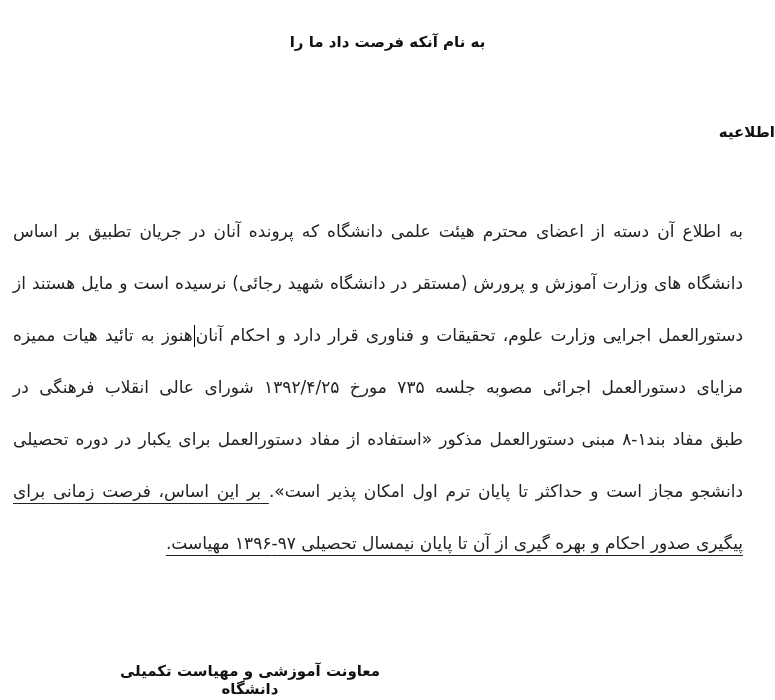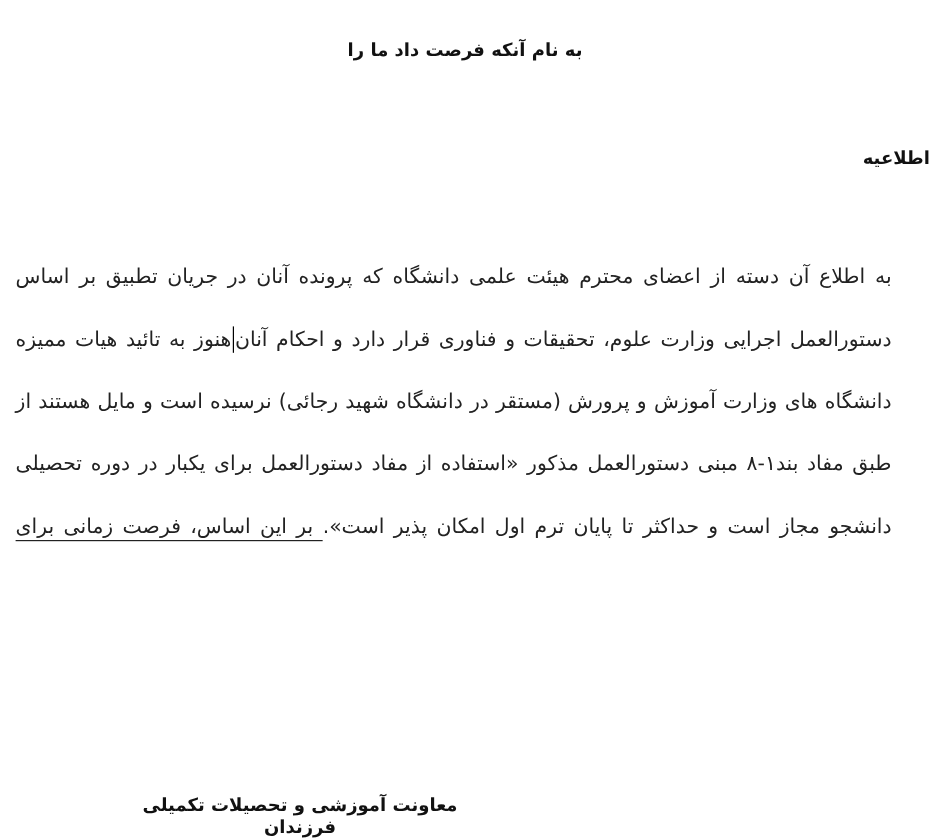--- a/index.html
+++ b/index.html
@@ -89,21 +89,23 @@
 <body>
 
 <div class="page">
 
   <div class="basmala">به نام آنکه فرصت داد ما را</div>
 
   <div class="notice-title">اطلاعیه</div>
 
   <div class="body-lines">
     <span class="line">به اطلاع آن دسته از اعضای محترم هیئت علمی دانشگاه که پرونده آنان در جریان تطبیق بر اساس</span>
+    <span class="line">دانشگاه های وزارت آموزش و پرورش (مستقر در دانشگاه شهید رجائی) نرسیده است و مایل هستند از</span>
     <span class="line"><span>دستورالعمل اجرایی وزارت علوم، تحقیقات و فناوری قرار دارد و احکام آنان</span><span class="cursor"></span><span>هنوز به تائید هیات ممیزه</span></span>
-    <span class="line">دانشگاه های وزارت آموزش و پرورش (مستقر در دانشگاه شهید رجائی) نرسیده است و مایل هستند از</span>
+    <span class="line">مزایای دستورالعمل اجرائی مصوبه جلسه ۷۳۵ مورخ ۱۳۹۲/۴/۲۵ شورای عالی انقلاب فرهنگی در</span>
     <span class="line">طبق مفاد بند۱-۸ مبنی دستورالعمل مذکور «استفاده از مفاد دستورالعمل برای یکبار در دوره تحصیلی</span>
     <span class="line"><span>دانشجو مجاز است و حداکثر تا پایان ترم اول امکان پذیر است».</span><span class="u"> بر این اساس، فرصت زمانی برای</span></span>
+    <span class="line last u">پیگیری صدور احکام و بهره گیری از آن تا پایان نیمسال تحصیلی ۹۷-۱۳۹۶ مهیاست.</span>
   </div>
 
-  <div class="signature">معاونت آموزشی و تحصیلات تکمیلی فرزندان</div>
+  <div class="signature">معاونت آموزشی و مهیاست تکمیلی دانشگاه</div>
 
 </div>
 
 </body></html>

